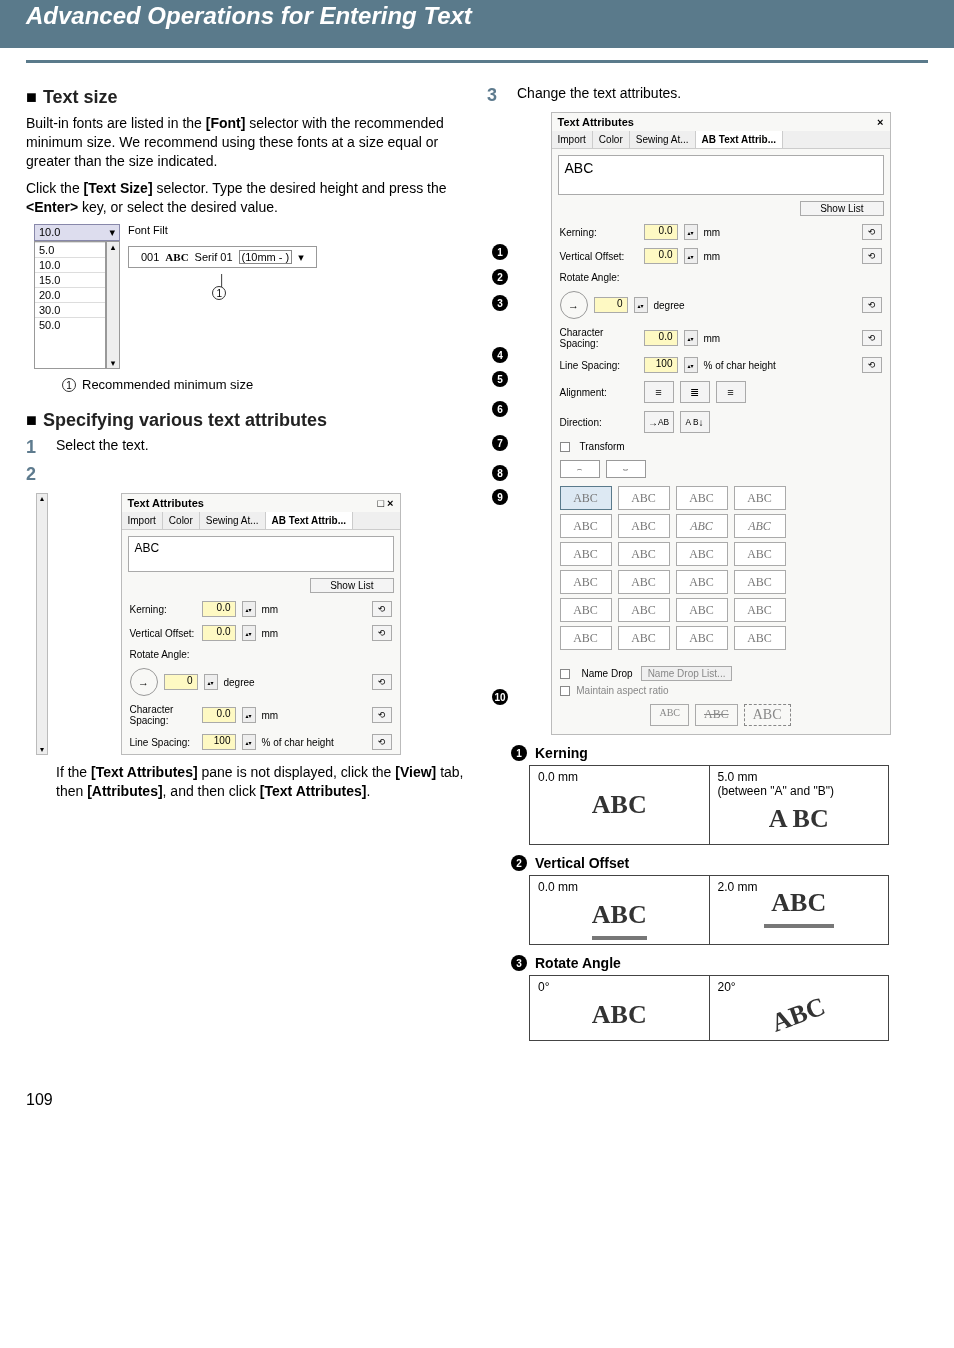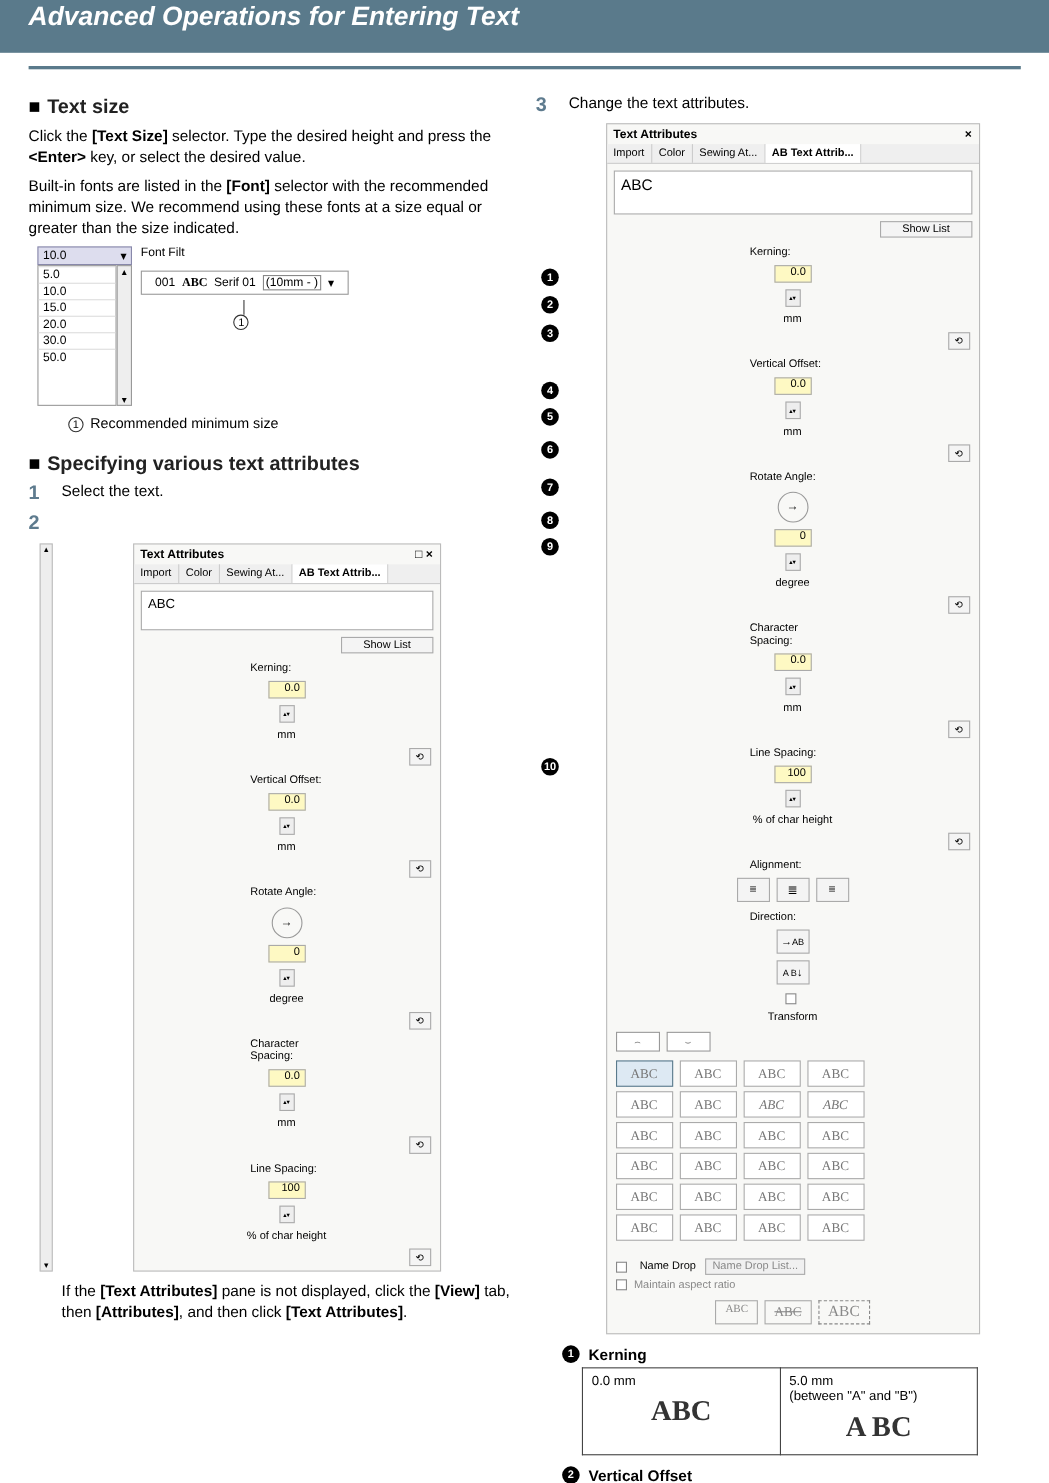--- a/index.html
+++ b/index.html
@@ -32,21 +32,21 @@
 
   
   .ta-panel { border:1px solid #bbb; width:340px; background:#f8f8f6; margin-left:auto; margin-right:auto;}
   .ta-title { font-size:11px; font-weight:bold; padding:3px 6px; display:flex; justify-content:space-between; }
   .ta-tabs { display:flex; font-size:10px; border-bottom:1px solid #ccc; background:#efefef; }
   .ta-tabs div { padding:3px 6px; border-right:1px solid #ccc; white-space:nowrap; }
   .ta-tabs .active { background:#fff; font-weight:bold; }
   .ta-text { border:1px solid #aaa; font-size:14px; padding:4px 6px; margin:6px; height:40px; background:#fff; }
   .ta-showlist { text-align:right; font-size:10px; padding: 0 6px 4px; }
   .ta-showlist span { border:1px solid #aaa; background:#f4f4f4; padding:1px 19px; display:inline-block; }
-  .ta-row { display:flex; align-items:center; font-size:10px; padding:4px 8px; gap:6px;flex-direction:column; }
+  .ta-row { display:flex; align-items:center; font-size:10px; padding:4px 8px; gap:6px; }
   .ta-row .lbl { width:78px; }
   .ta-input { border:1px solid #aaa; width:34px; height:16px; background:#fef9c3; font-size:10px; text-align:right; padding:0 4px; display:inline-block; }
   .spin { width:14px; height:16px; border:1px solid #aaa; background:#eee; display:inline-flex; flex-direction:column; font-size:6px; align-items:center; justify-content:center;}
   .unit { font-size:10px; }
   .reset-btn { margin-left:auto; width:20px; height:16px; border:1px solid #aaa; background:#f4f4f4; font-size:9px; display:inline-flex; align-items:center; justify-content:center;}
   .rotate-circle { width:28px; height:28px; border:1px solid #999; border-radius:50%; display:inline-flex; align-items:center; justify-content:center; font-size:11px;}
   .align-btns { display:flex; gap:6px; }
   .align-btn { width:30px; height:22px; border:1px solid #aaa; background:#f4f4f4; display:flex; align-items:center; justify-content:center; font-size:11px; }
   .dir-btn { width:30px; height:22px; border:1px solid #aaa; background:#f4f4f4; display:inline-flex; align-items:center; justify-content:center; font-size:10px; }
   .chk { display:inline-block; width:10px; height:10px; border:1px solid #888; background:#fff; margin-right:4px; vertical-align:middle;}
@@ -93,24 +93,24 @@
 <div class="header-band">Advanced Operations for Entering Text</div>
 <div class="hr-under"></div>
 
 <div class="content">
 <div class="two-col">
 
   <div class="col-left">
 
     <h2 class="section">Text size</h2>
     <p>
-      <span>Click the </span><strong class="ui">[Text Size]</strong><span> selector. Type the desired height and press the </span><strong class="ui">&lt;Enter&gt;</strong><span> key, or select the desired value.</span>
+      <span>Built-in fonts are listed in the </span><strong class="ui">[Font]</strong><span> selector with the recommended minimum size. We recommend using these fonts at a size equal or greater than the size indicated.</span>
     </p>
     <p>
-      <span>Built-in fonts are listed in the </span><strong class="ui">[Font]</strong><span> selector with the recommended minimum size. We recommend using these fonts at a size equal or greater than the size indicated.</span>
+      <span>Click the </span><strong class="ui">[Text Size]</strong><span> selector. Type the desired height and press the </span><strong class="ui">&lt;Enter&gt;</strong><span> key, or select the desired value.</span>
     </p>
 
     <div class="size-dropdown-wrap">
       <div>
         <div class="sd-head">
           <span>10.0</span>
               <span>▾</span>
         </div>
         <div style="display:flex">
           <div class="sd-box">

